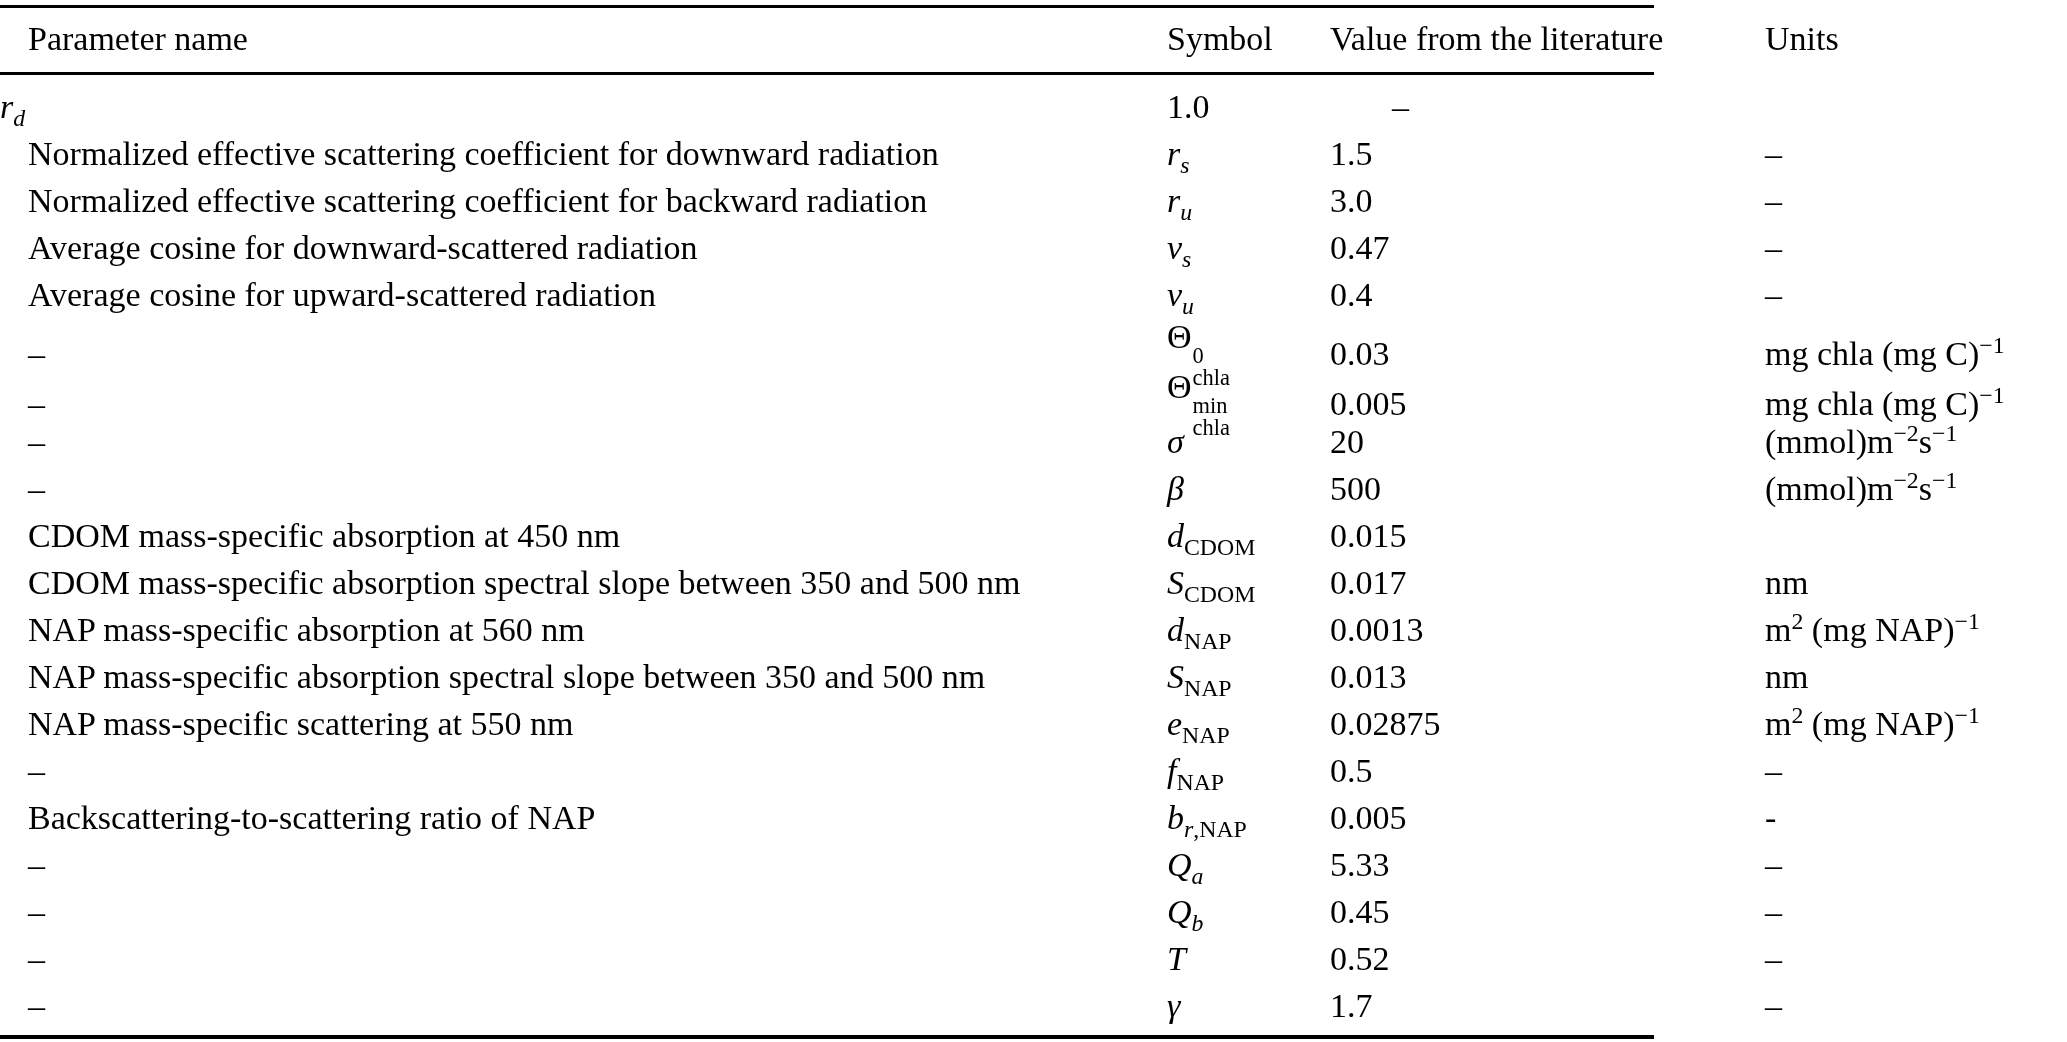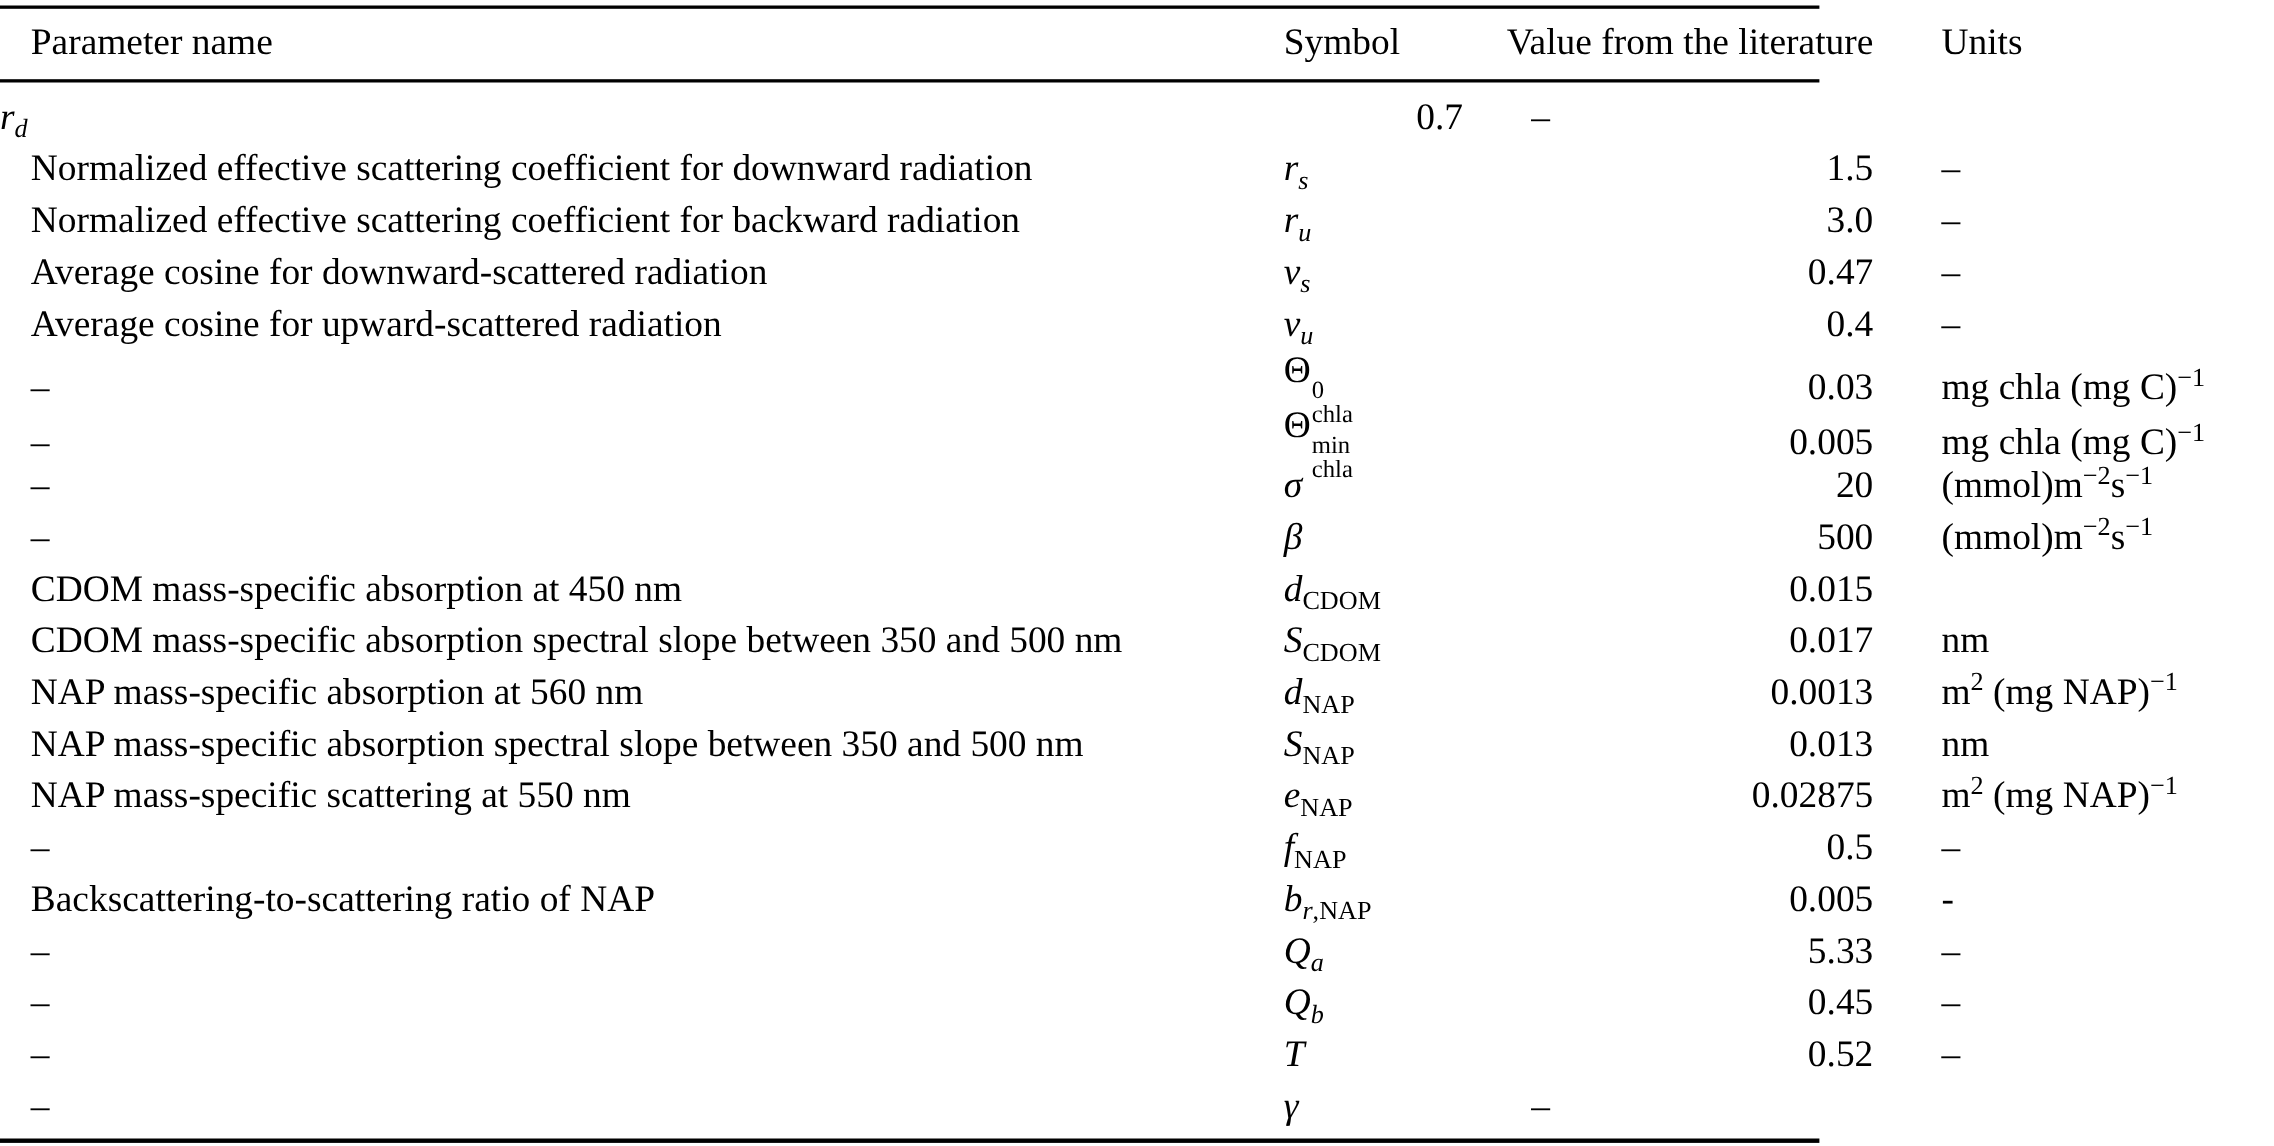--- a/index.html
+++ b/index.html
@@ -19,21 +19,21 @@
   .row {
     display: grid;
     grid-template-columns: 1167px 163px 373px 364px;
     align-items: center;
   }
   .row.header { height: 62px; padding-bottom: 2px; }
 
   .cell { white-space: nowrap; overflow: visible; }
   .cell.name   { padding-left: 28px; }
   .cell.symbol { }
-  .cell.value  { text-align: right; }
+  .cell.value  { text-align: left; }
   .cell.units  { padding-left: 62px; }
 
   .tbody { padding: 8px 0 6px 0; }
   .tbody .row { height: 47px; }
   .tbody .row.tall { height: 50px; }
 
   sub { font-size: 0.7em; line-height: 0; }
   sup { font-size: 0.7em; line-height: 0; }
 
   
@@ -58,21 +58,21 @@
     <div class="cell symbol">Symbol</div>
     <div class="cell value">Value from the literature</div>
     <div class="cell units">Units</div>
   </div>
 
   <div class="rule mid"></div>
 
   <div class="tbody">
   <div class="row">
     <div class="cell symbol"><i>r</i><sub><i>d</i></sub></div>
-    <div class="cell value">0.7</div>
+    <div class="cell value">1.0</div>
     <div class="cell units">–</div>
   </div>
 
   <div class="row">
     <div class="cell name">Normalized effective scattering coefficient for downward radiation</div>
     <div class="cell symbol"><i>r</i><sub><i>s</i></sub></div>
     <div class="cell value">1.5</div>
     <div class="cell units">–</div>
   </div>
 
@@ -196,18 +196,19 @@
   <div class="row">
     <div class="cell name">–</div>
     <div class="cell symbol"><i>T</i></div>
     <div class="cell value">0.52</div>
     <div class="cell units">–</div>
   </div>
 
   <div class="row">
     <div class="cell name">–</div>
     <div class="cell symbol"><i>γ</i></div>
+    <div class="cell value">1.7</div>
     <div class="cell units">–</div>
   </div>
 </div>
 
   <div class="rule bottom"></div>
 </div>
 
 </body></html>

